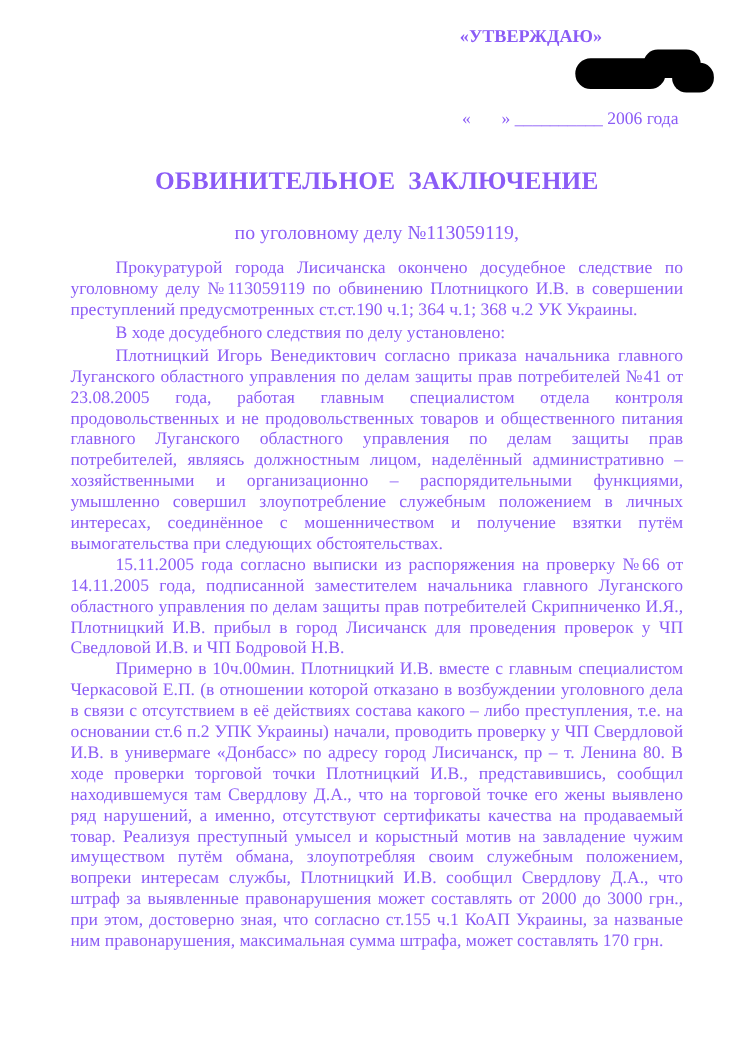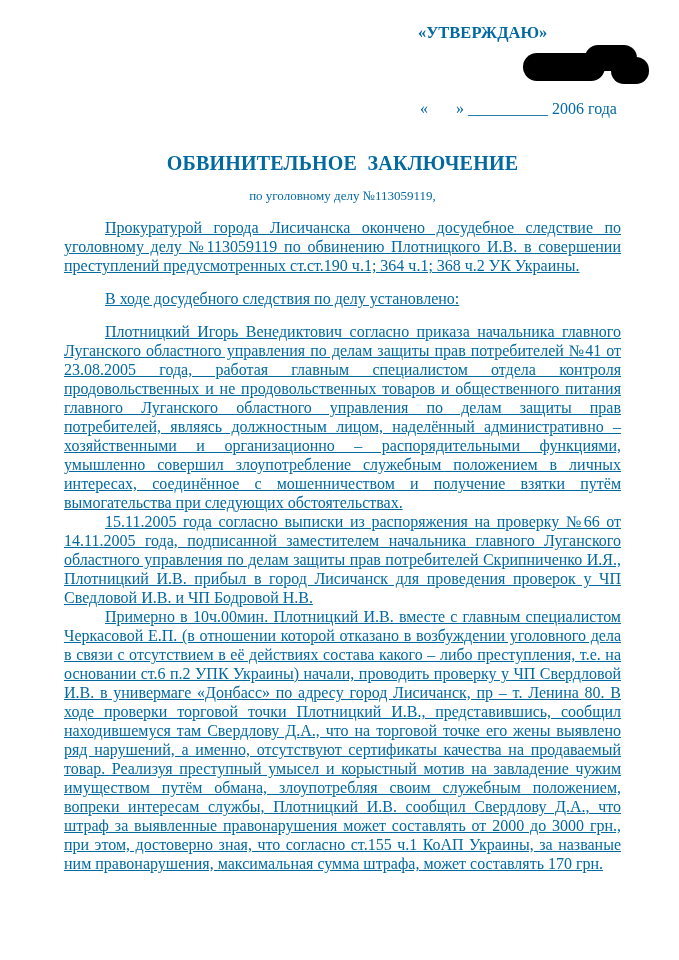--- a/index.html
+++ b/index.html
@@ -8,21 +8,21 @@
     background: #ffffff;
   }
   .page {
     position: relative;
     width: 679px;
     height: 960px;
     background: #ffffff;
     box-sizing: border-box;
     padding: 22px 58px 0 64px;
     font-family: "Liberation Serif", "DejaVu Serif", serif;
-    color: #0369a1;
+    color: #8b5cf6;
     overflow: hidden;
   }
   .approval {
     margin-left: 354px;
     font-size: 16px;
     line-height: 22px;
   }
   .approval-stamp {
     font-weight: bold;
     font-size: 16.5px;
@@ -45,44 +45,43 @@
   .blob-wrap .b3 { left: 88px; top: 12px; width: 38px; height: 27px; border-radius: 13px; }
   .date-line {
     margin-left: 356px;
     margin-top: 15px;
     font-size: 16px;
     white-space: pre;
   }
   .title {
     margin: 34px 0 0 0;
     text-align: center;
-    font-size: 20px;
+    font-size: 23px;
     font-weight: bold;
     letter-spacing: 0.2px;
     white-space: pre-wrap;
   }
   .subtitle {
-    margin-top: 11px;
+    margin-top: 24px;
     text-align: center;
-    font-size: 13px;
+    font-size: 18px;
     line-height: 19px;
   }
   .body-text {
     margin-top: 13px;
     font-size: 16px;
     line-height: 19px;
     text-align: justify;
   }
   .body-text p {
     margin: 0;
     text-indent: 41px;
-    text-decoration: underline;
   }
   .body-text p.gap-before {
-    margin-top: 14px;
+    margin-top: 2px;
   }
 </style>
 </head>
 <body>
 
 <div class="page">
 
   <div class="approval">
     <div class="approval-stamp">«УТВЕРЖДАЮ»</div>
   </div>

